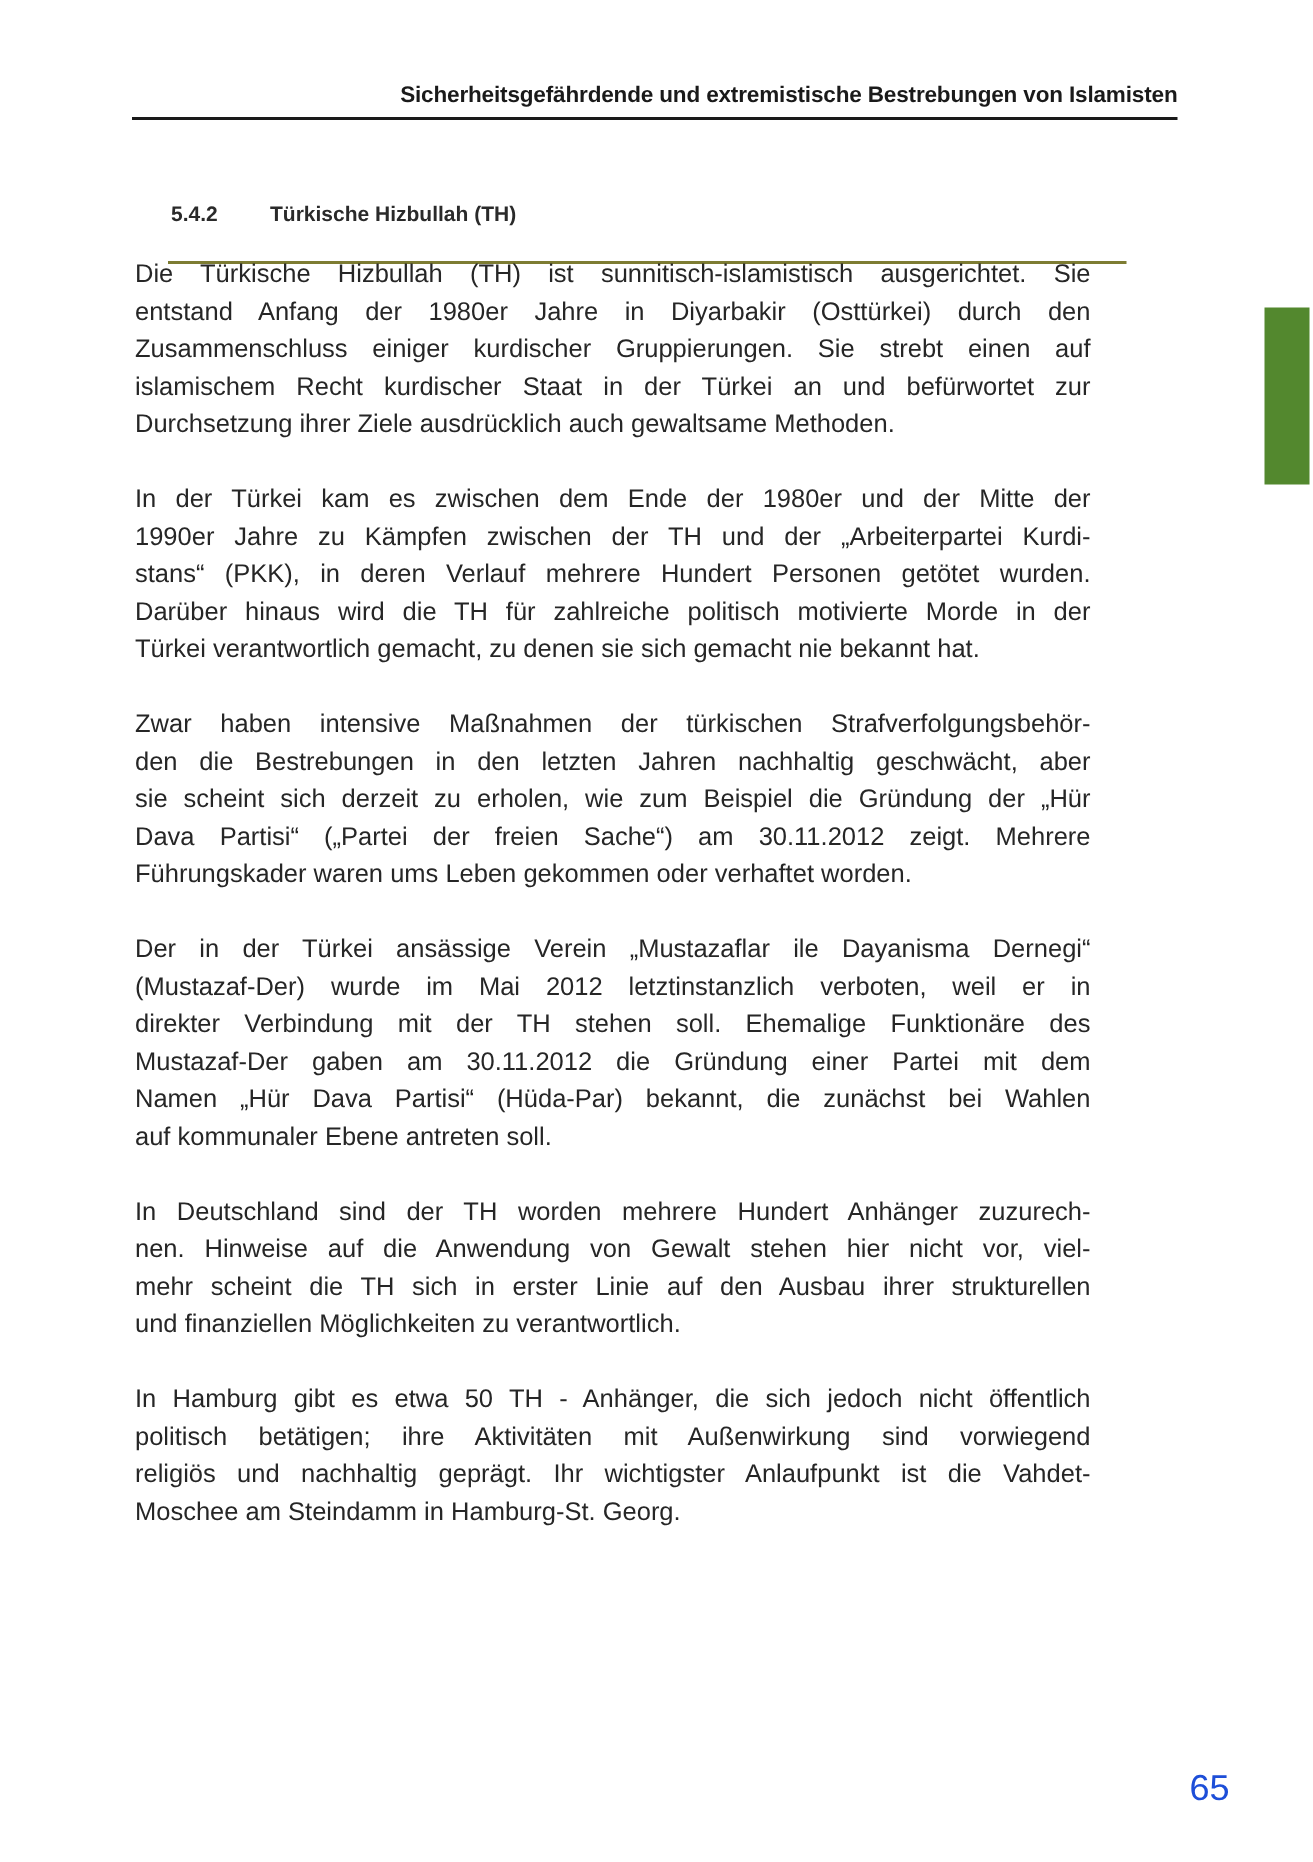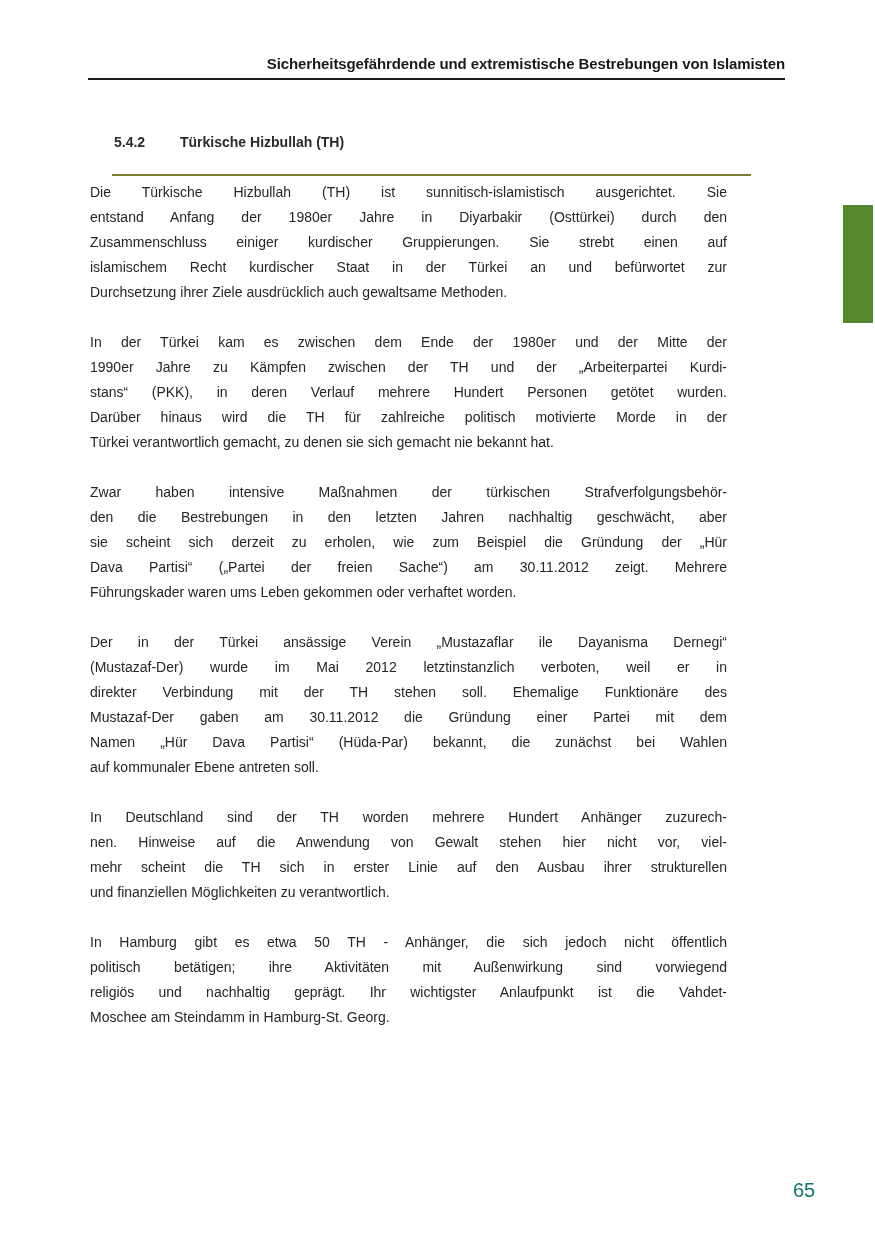--- a/index.html
+++ b/index.html
@@ -45,24 +45,24 @@
     border-bottom: 2px solid #7d7c32;
     margin-left: 24px;
   }
   .sec-num {
     display: inline-block;
     width: 66px;
   }
   
   .body-text {
     position: absolute;
-    top: 180px;
+    top: 170px;
     left: 90px;
     width: 637px;
-    font-size: 14px;
+    font-size: 17px;
     line-height: 25px;
     color: #262626;
   }
   .paragraph { margin-bottom: 25px; }
   .text-line {
     text-align: justify;
     text-align-last: justify;
     white-space: normal;
   }
   .text-line.last { text-align-last: left; }
@@ -73,22 +73,22 @@
     top: 205px;
     width: 30px;
     height: 118px;
     background: #53882e;
   }
   
   .page-number {
     position: absolute;
     left: 793px;
     top: 1179px;
-    font-size: 20px;
-    color: #0f766e;
+    font-size: 24px;
+    color: #1d4ed8;
   }
 </style>
 </head>
 <body>
 
 <div class="page">
 
   <header class="running-header" style="border-bottom-color: rgb(26, 26, 26);">
     <span>Sicherheitsgefährdende und extremistische Bestrebungen von Islamisten</span>
   </header>

